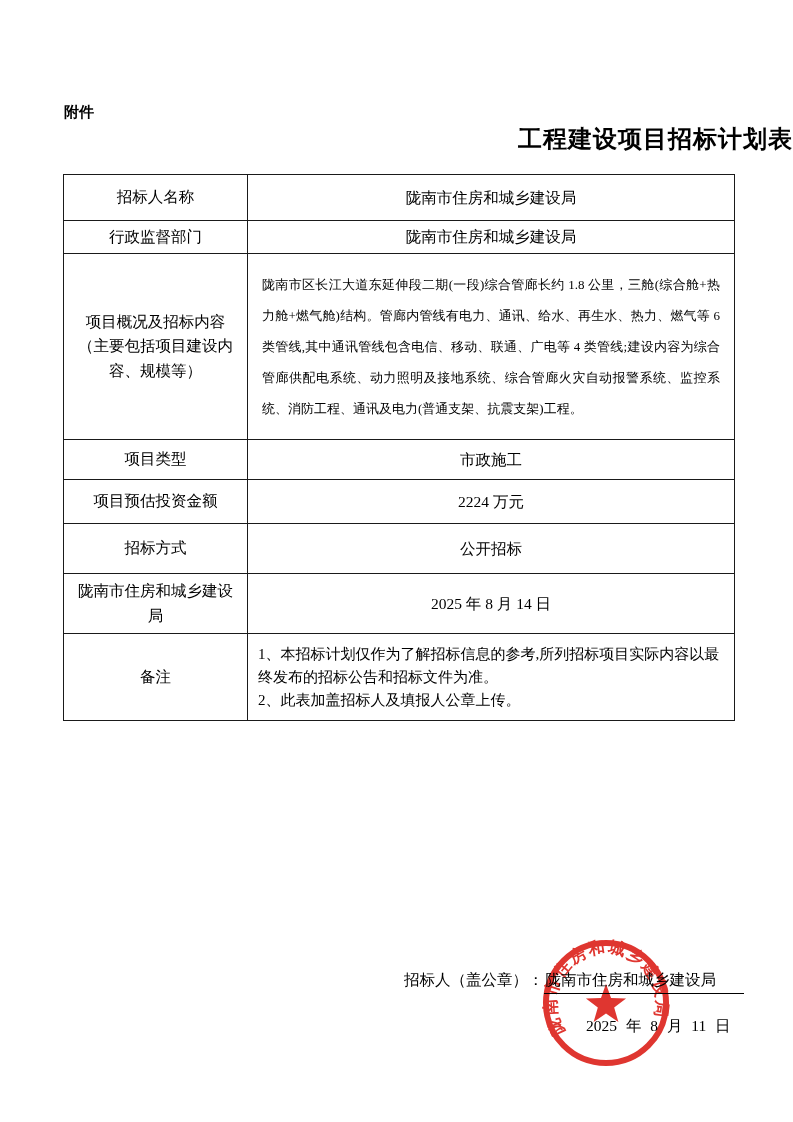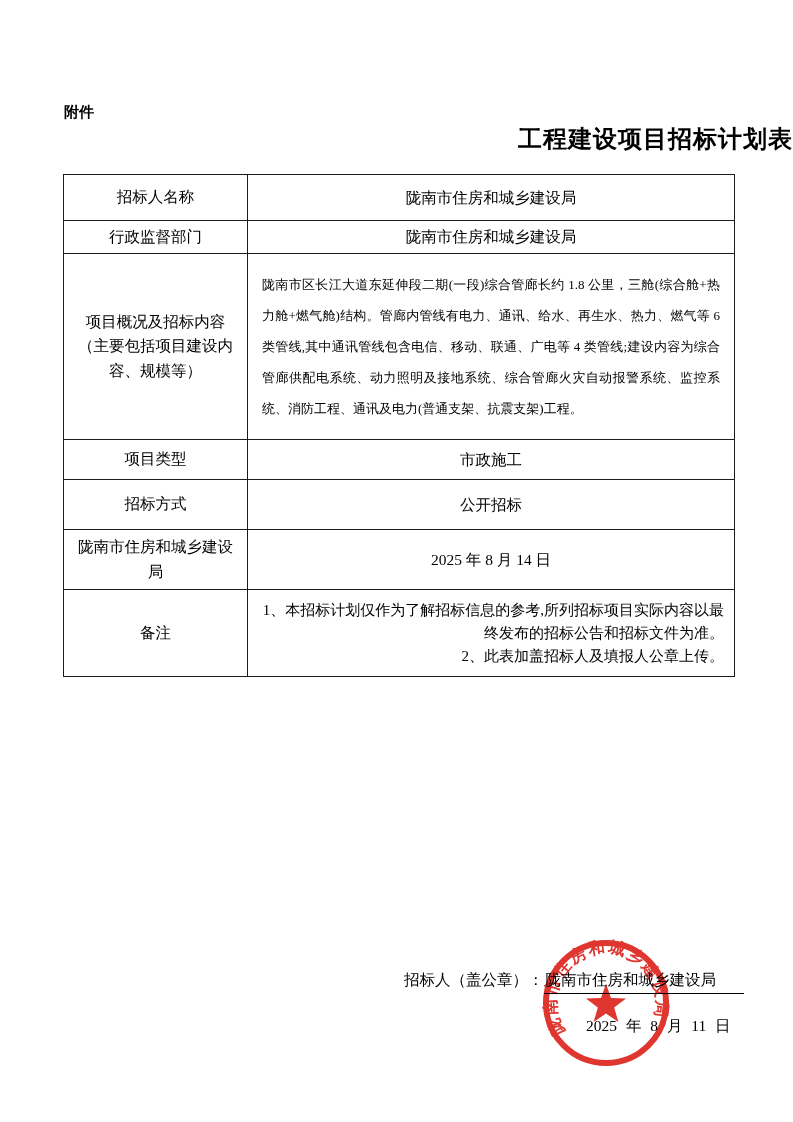--- a/index.html
+++ b/index.html
@@ -36,21 +36,21 @@
     font-size:15.5px; line-height:1.5; padding:2px 12px;
   }
   tr.r1{height:46px} tr.r2{height:49px} tr.r3{height:33px} tr.r4{height:52px}
   tr.r5{height:186px} tr.r6{height:40px} tr.r7{height:44px} tr.r8{height:46px}
   tr.r9{height:50px} tr.r10{height:60px} tr.r11{height:59px} tr.r12{height:87px}
   tr.row-overview td.value {
     text-align:justify; text-align-last:left;
     line-height:31px; padding:14px 14px; font-size:13px;
   }
   tr.row-remark td.value {
-    text-align:right; white-space:pre-line;
+    text-align:left; white-space:pre-line;
     line-height:23px; font-size:15px; padding:6px 10px;
   }
   .signer-line {
     position:absolute; top:957px; left:404px; font-size:15.5px;
     white-space:nowrap;
   }
   .signer-value {
     display:inline-block;
     border-bottom:1.6px solid #000;
     padding:0 28px 2px 2px;
@@ -91,20 +91,24 @@
         <td class="value">陇南市住房和城乡建设局</td>
       </tr>
       <tr class="r5 row-overview">
         <td class="label">项目概况及招标内容（主要包括项目建设内容、规模等）</td>
         <td class="value">陇南市区长江大道东延伸段二期(一段)综合管廊长约 1.8 公里，三舱(综合舱+热力舱+燃气舱)结构。管廊内管线有电力、通讯、给水、再生水、热力、燃气等 6 类管线,其中通讯管线包含电信、移动、联通、广电等 4 类管线;建设内容为综合管廊供配电系统、动力照明及接地系统、综合管廊火灾自动报警系统、监控系统、消防工程、通讯及电力(普通支架、抗震支架)工程。</td>
       </tr>
       <tr class="r6">
         <td class="label">项目类型</td>
         <td class="value">市政施工</td>
       </tr>
+      <tr class="r7">
+        <td class="label">项目预估投资金额</td>
+        <td class="value">2224 万元</td>
+      </tr>
       <tr class="r9">
         <td class="label">招标方式</td>
         <td class="value">公开招标</td>
       </tr>
       <tr class="r10">
         <td class="label">陇南市住房和城乡建设局</td>
         <td class="value">2025 年 8 月 14 日</td>
       </tr>
       <tr class="r12 row-remark">
         <td class="label">备注</td>

